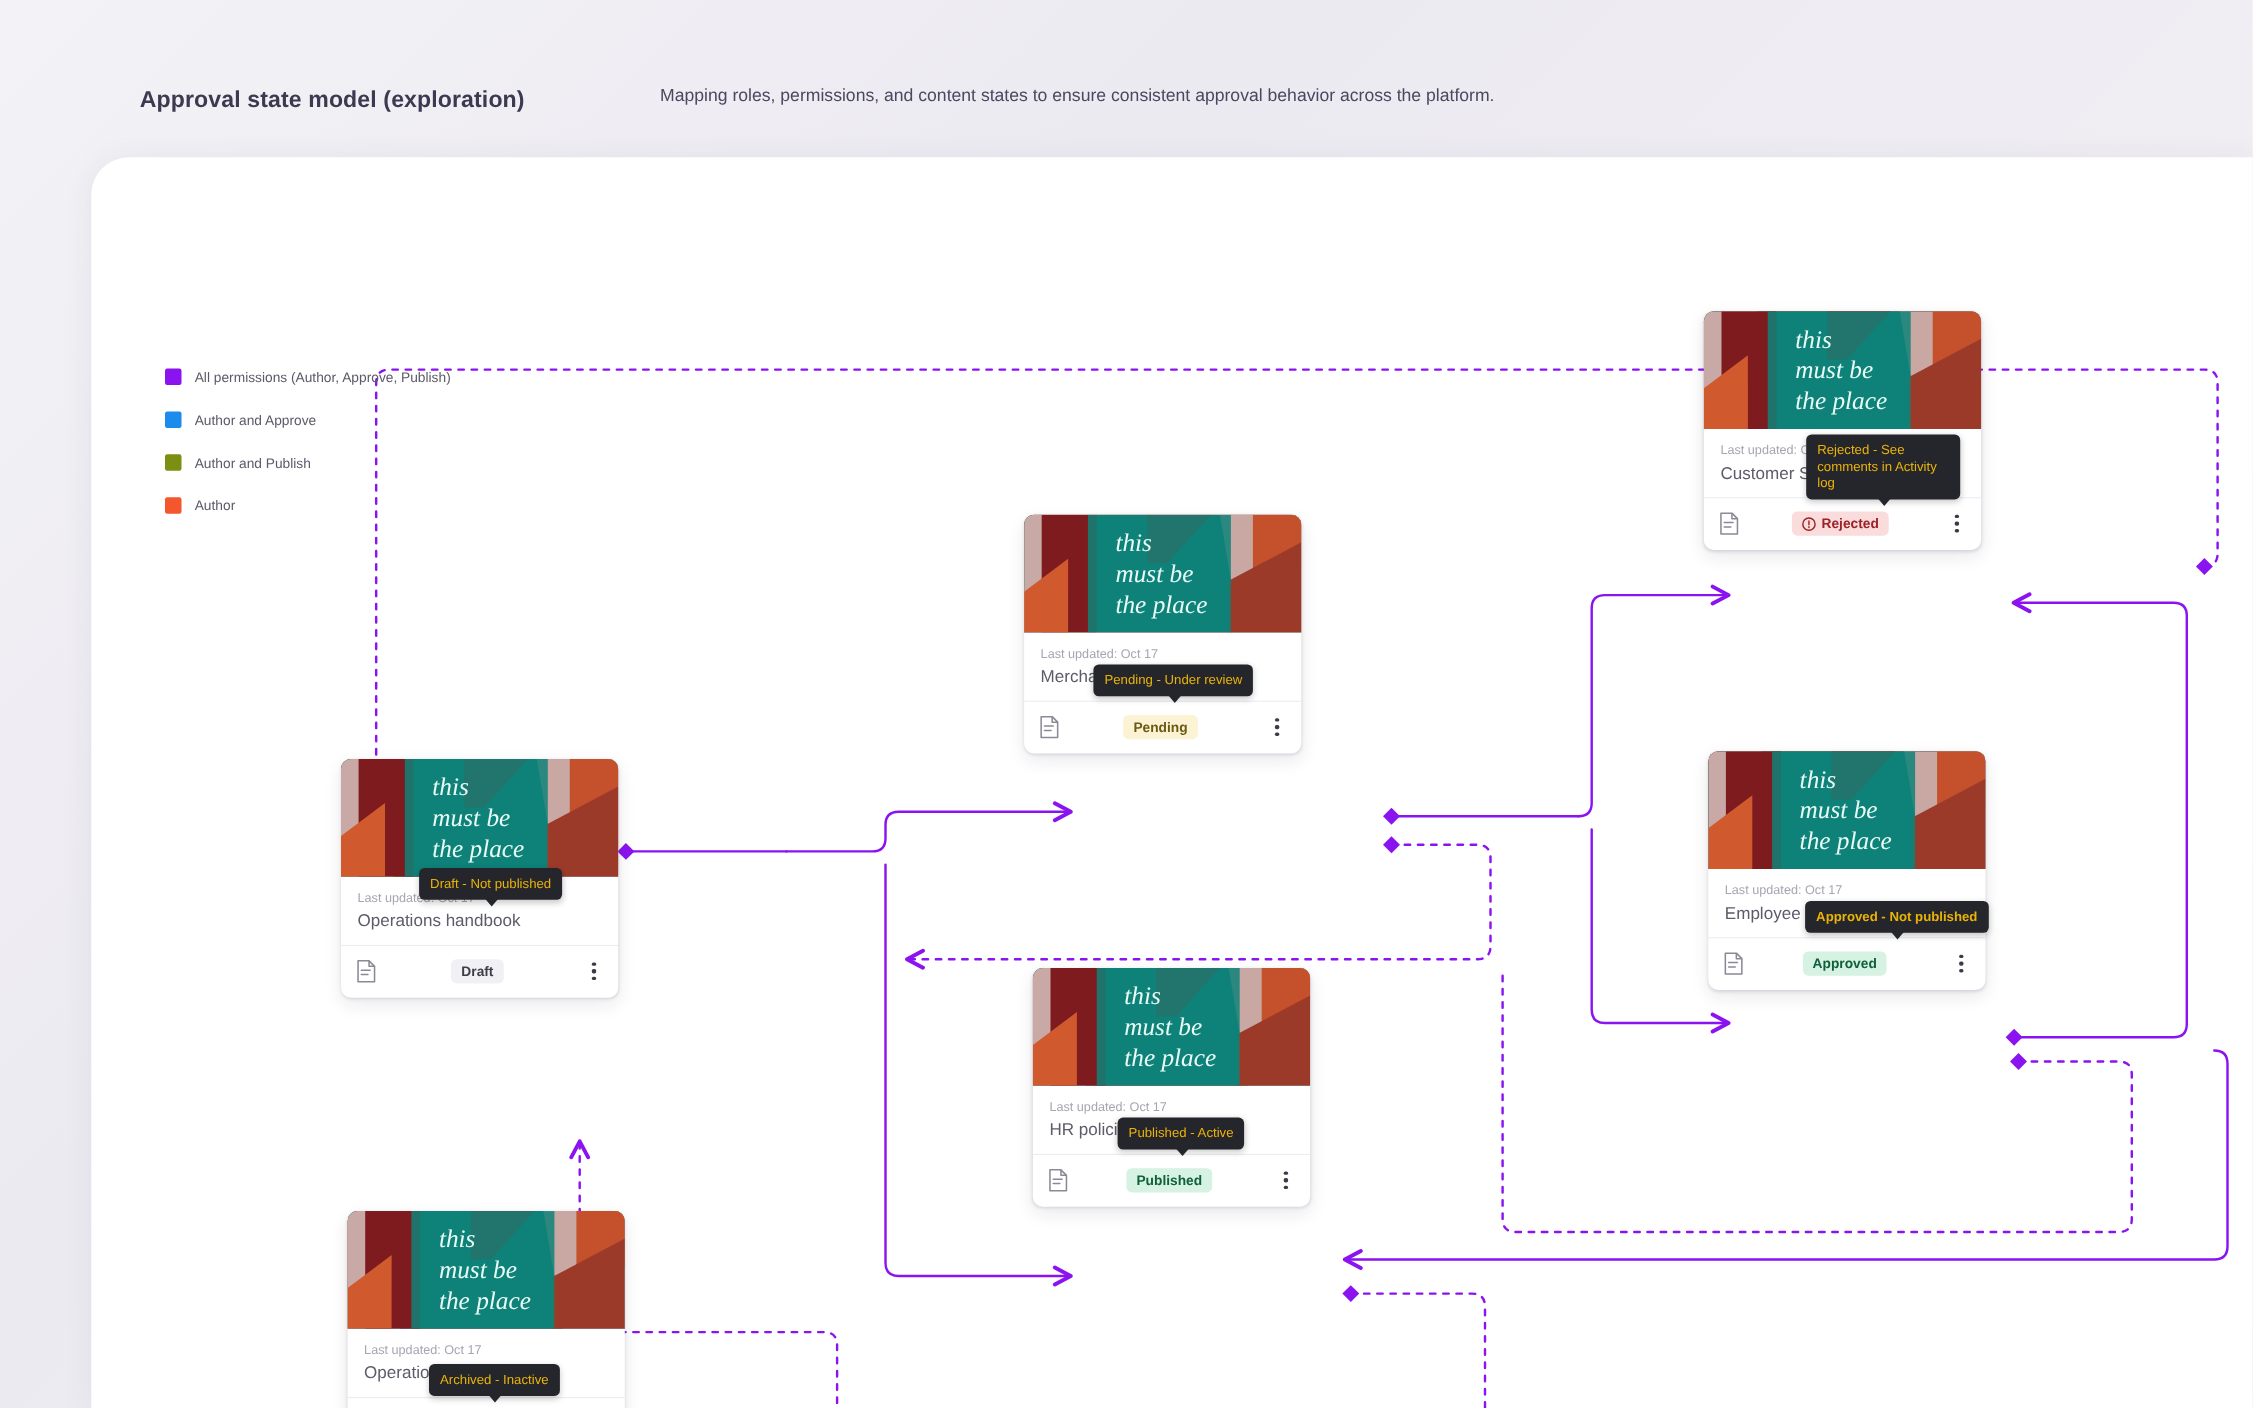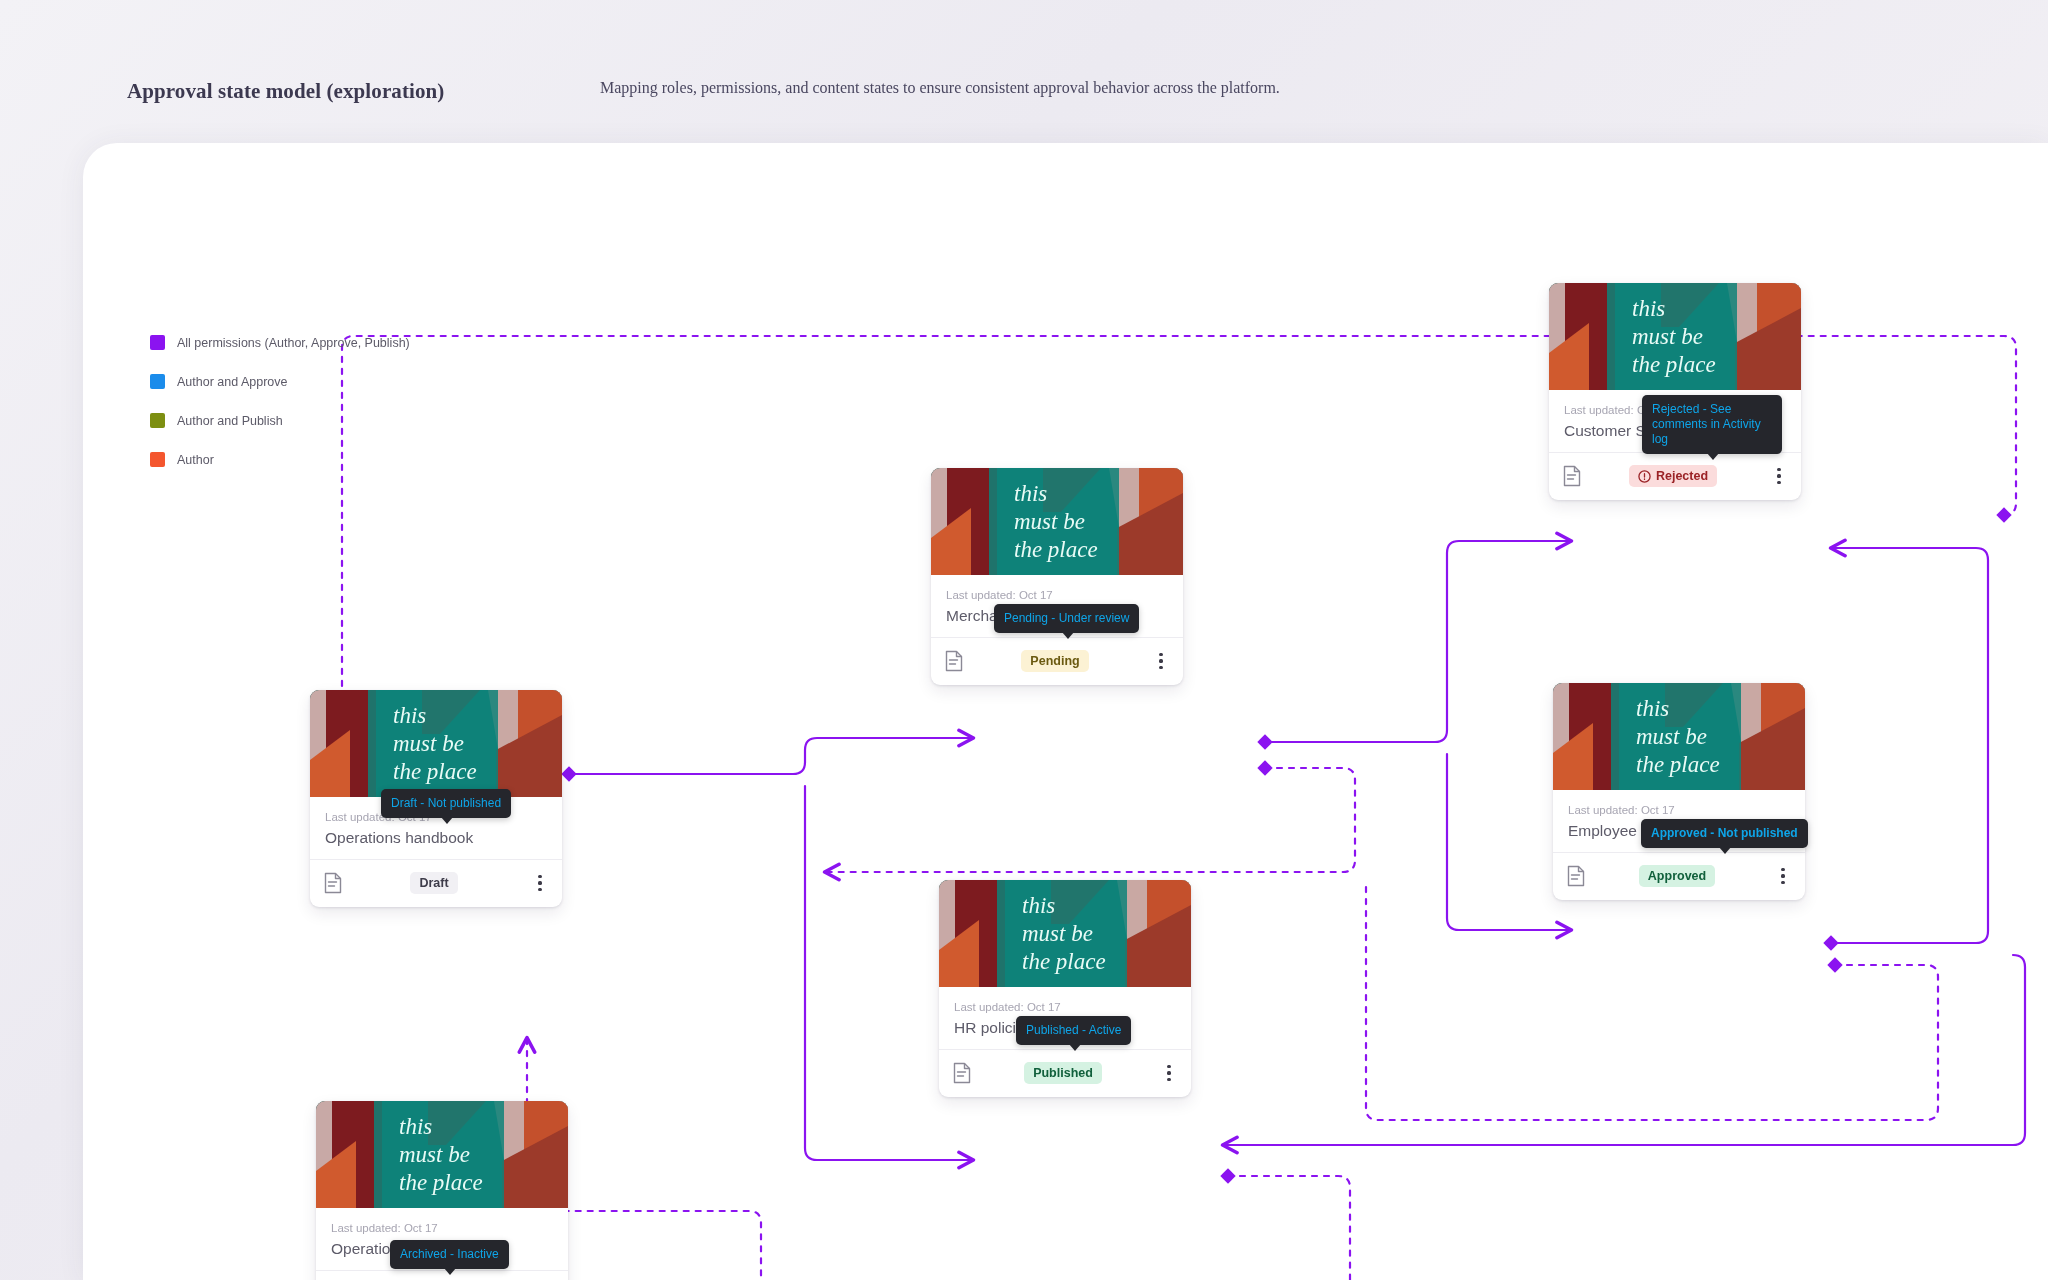--- a/index.html
+++ b/index.html
@@ -4,21 +4,21 @@
 <style>
   html,body{margin:0;padding:0;}
   body{
     width:2048px;height:1280px;overflow:hidden;
     font-family:"Liberation Sans", sans-serif;
     background:linear-gradient(135deg,#f3f2f6 0%,#eceaf1 35%,#f1eff4 70%,#e9e7ee 100%);
     position:relative;
   }
   
   #header{
-    position:absolute;left:0;top:0;width:1864px;height:143px;font-family:Liberation Serif, serif;
+    position:absolute;left:0;top:0;width:1864px;height:143px;
   }
   #header-title{
     position:absolute;left:127px;top:79px;
     font-size:21px;font-weight:bold;color:#3c3950;letter-spacing:.1px;
     white-space:nowrap;
   }
   #header-subtitle{
     position:absolute;left:600px;top:79px;
     font-size:16px;font-weight:400;color:#4a4760;
     white-space:nowrap;
@@ -62,21 +62,21 @@
   }
   .chip-draft{background:#f1f0f4;color:#3e3c4a;}
   .chip-pending{background:#fcf2d4;color:#6b5a11;}
   .chip-rejected{background:#fbdcdc;color:#9b2226;}
   .chip-approved{background:#d5f2e2;color:#11603c;}
   .chip-published{background:#d5f2e2;color:#11603c;}
   .kebab{width:18px;display:flex;flex-direction:column;align-items:center;gap:3px;flex:0 0 auto;margin-left:6px;}
   .kebab i{width:3.2px;height:3.2px;border-radius:50%;background:#3c3a47;display:block;}
   
   .tooltip{
-    position:absolute;background:#25262c;color:#0ea5e9;border-radius:5px;
+    position:absolute;background:#25262c;color:#eab308;border-radius:5px;
     font-size:12px;line-height:15px;padding:7px 10px;white-space:nowrap;z-index:40;
     box-shadow:0 2px 6px rgba(0,0,0,.22);
   }
   .tooltip.two-line{white-space:normal;width:120px;}
   .tooltip::after{
     content:"";position:absolute;left:50%;margin-left:-5px;bottom:-6px;
     border-left:6px solid transparent;border-right:6px solid transparent;
     border-top:7px solid #25262c;
   }
 </style>

